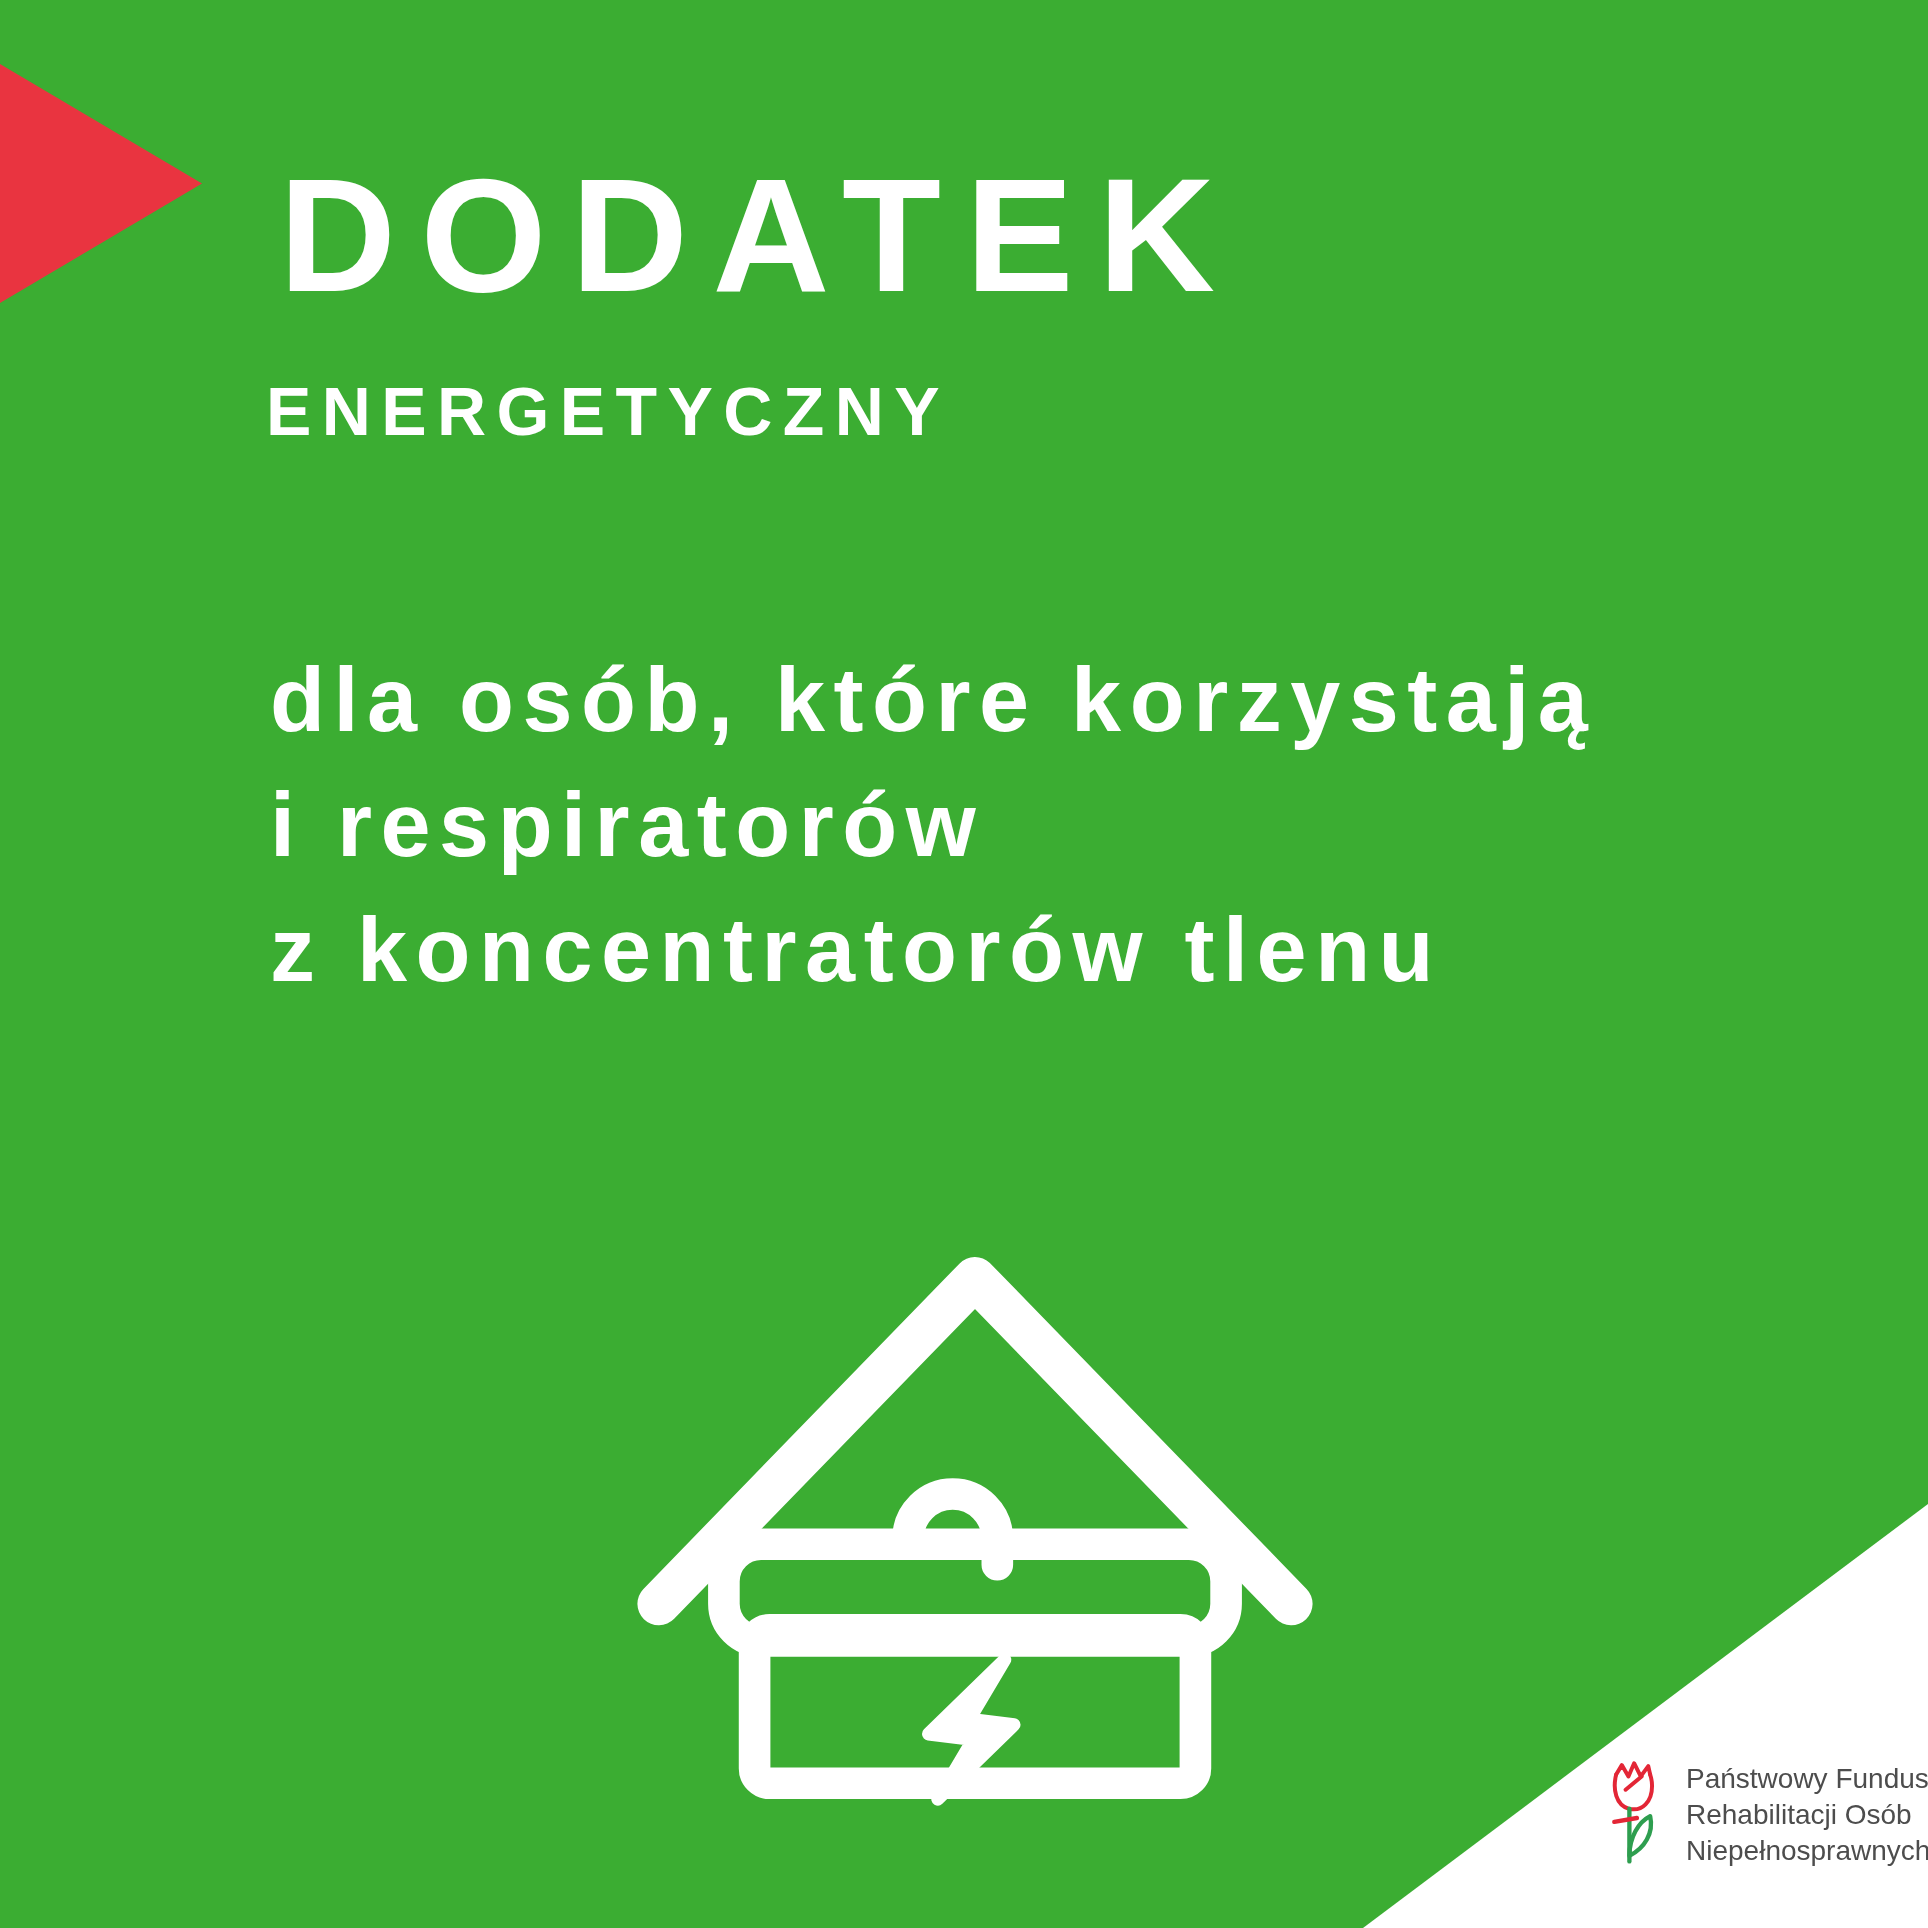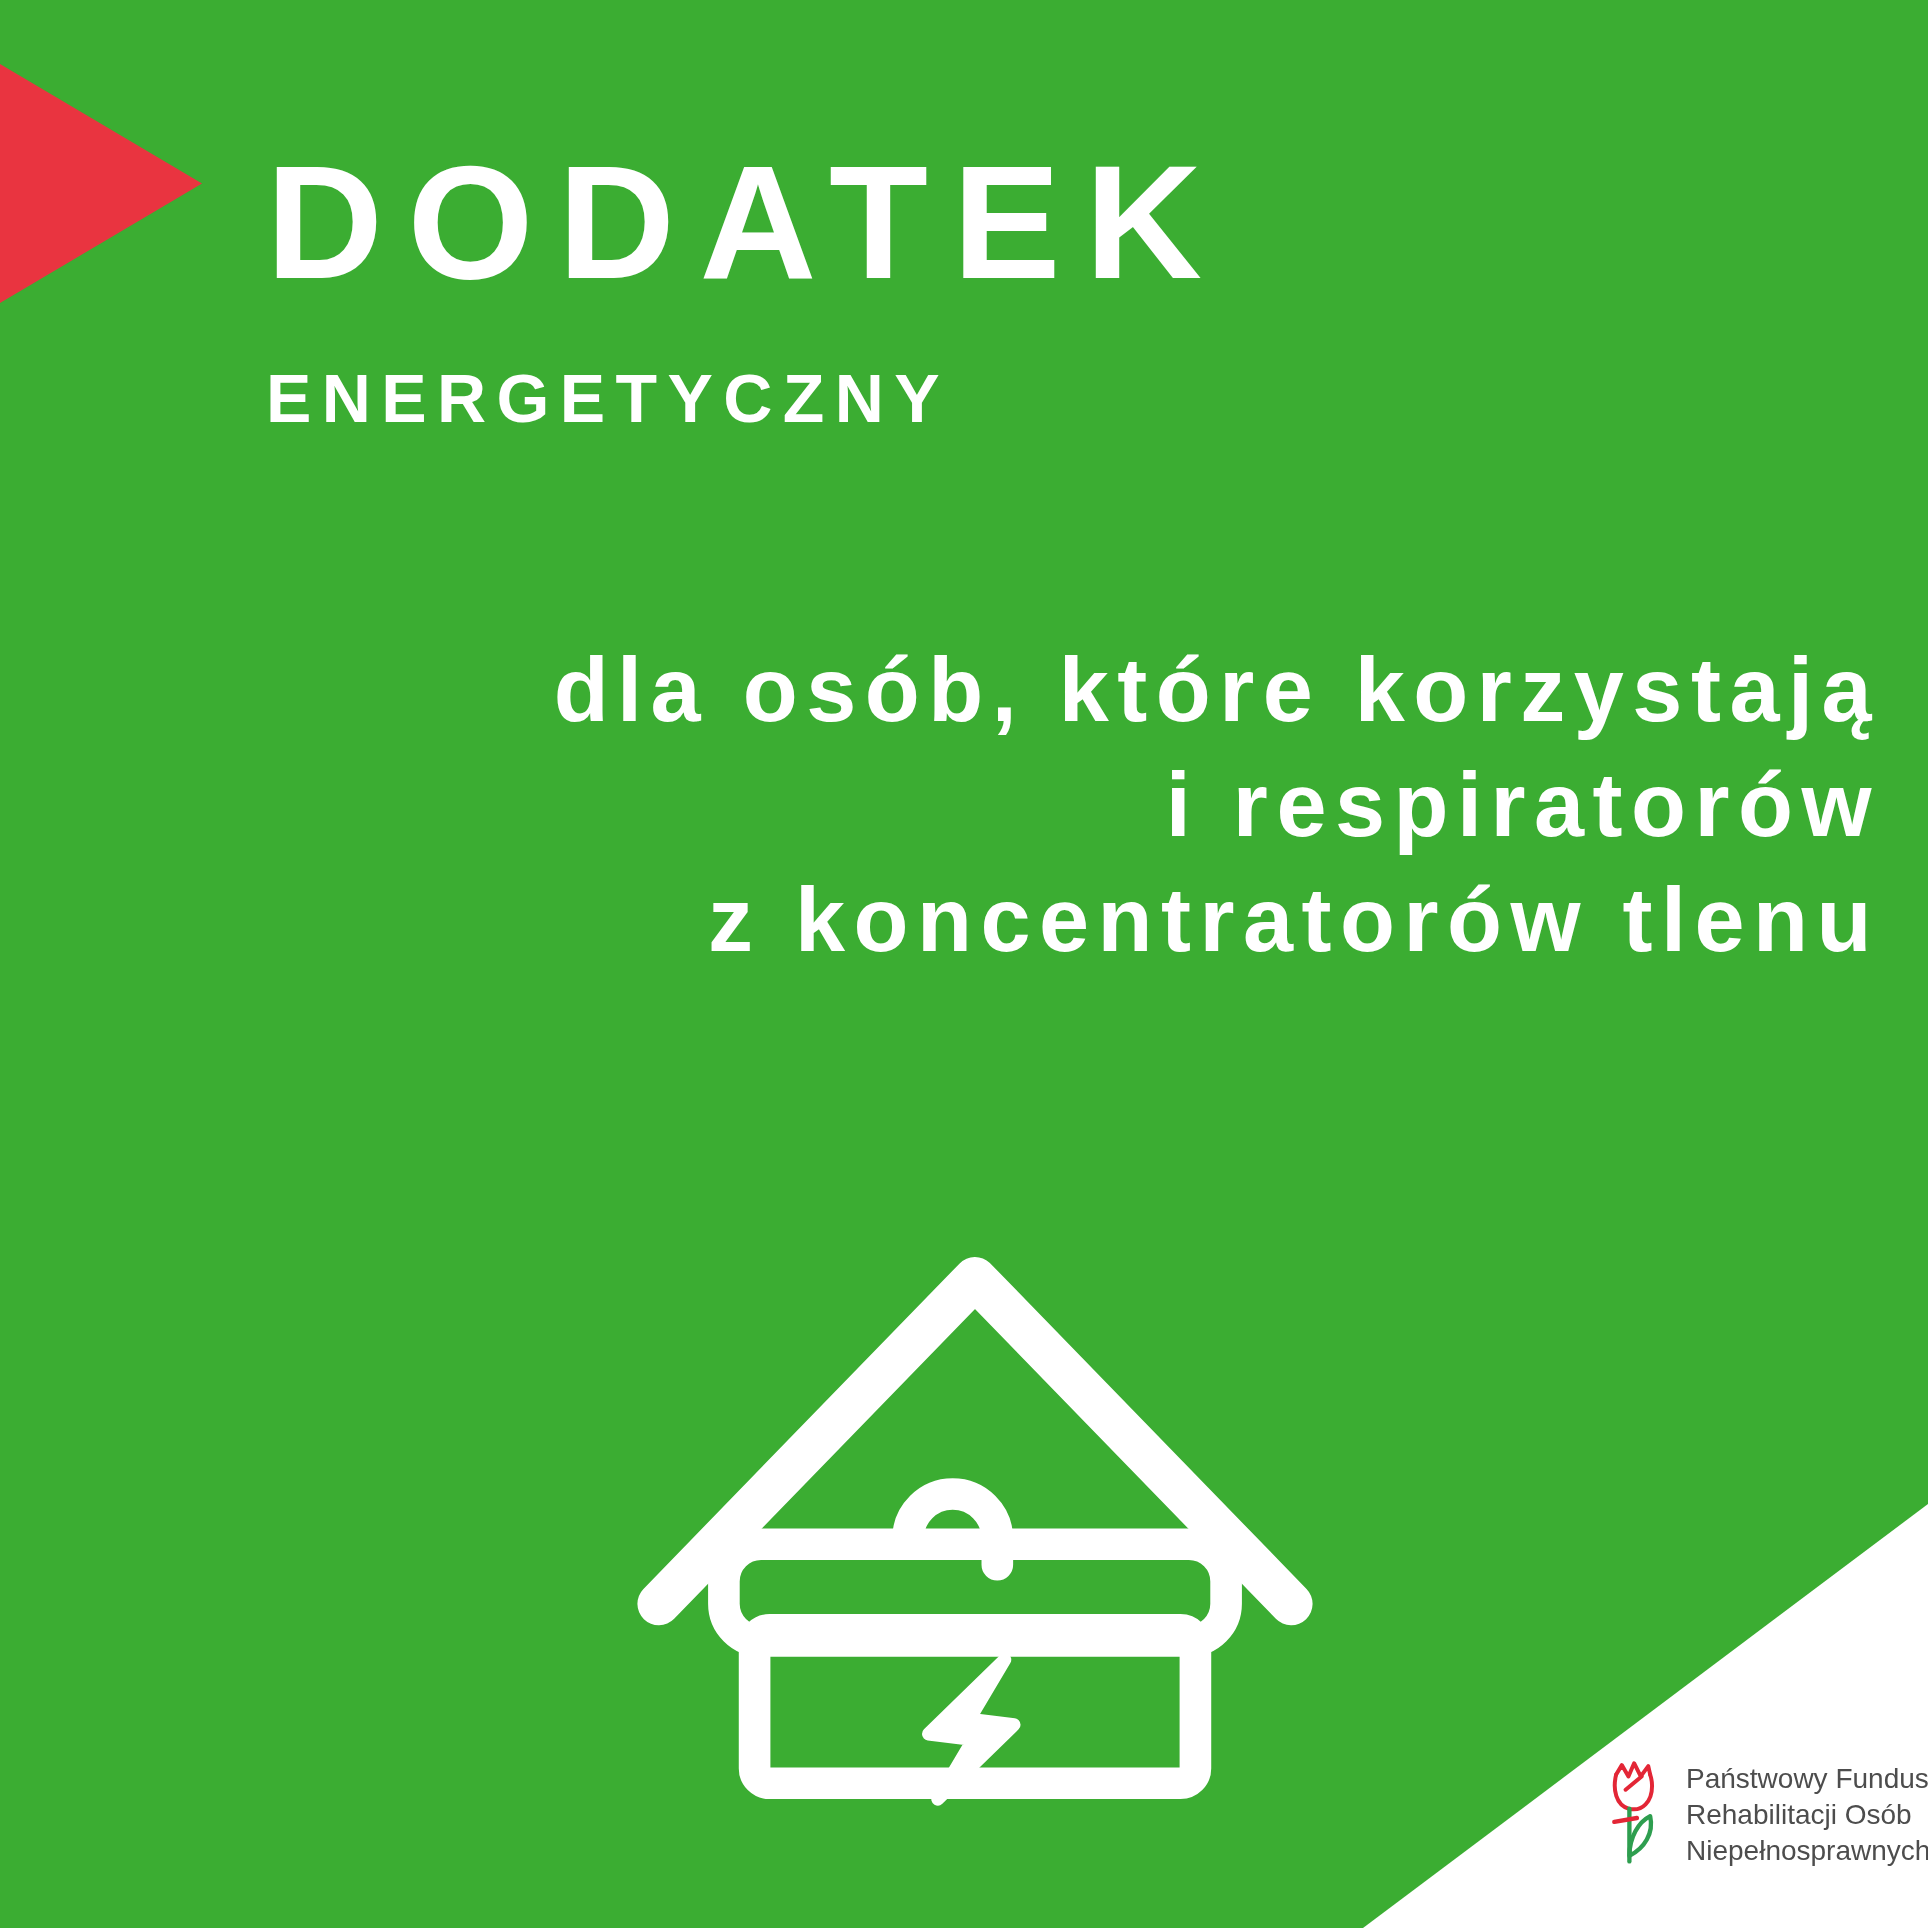--- a/index.html
+++ b/index.html
@@ -53,21 +53,21 @@
     left: 266px;
     top: 141px;
     width: 1507px;
   }
   .title-main {
     font-size: 162px;
     line-height: 1.0;
     font-weight: bold;
     color: #ffffff;
     letter-spacing: 24.5px;
-    margin: 0;
+    margin: 13px;
     white-space: nowrap;
   }
   .title-sub {
     font-size: 68px;
     line-height: 1.0;
     font-weight: bold;
     color: #ffffff;
     letter-spacing: 10.4px;
     margin: 61px 0 16px 0;
     white-space: nowrap;
@@ -79,23 +79,22 @@
     left: 260px;
     top: 633px;
     width: 1620px;
   }
   .body-line {
     font-size: 90px;
     line-height: 115px;
     font-weight: bold;
     color: #ffffff;
     letter-spacing: 8.5px;
-    margin: 0;
+    margin: 10px;
     white-space: nowrap;
-    text-align: right;
   }
 
   
   .icon-wrap {
     position: absolute;
     left: 603px;
     top: 1083px;
     width: 744px;
     height: 744px;
   }

